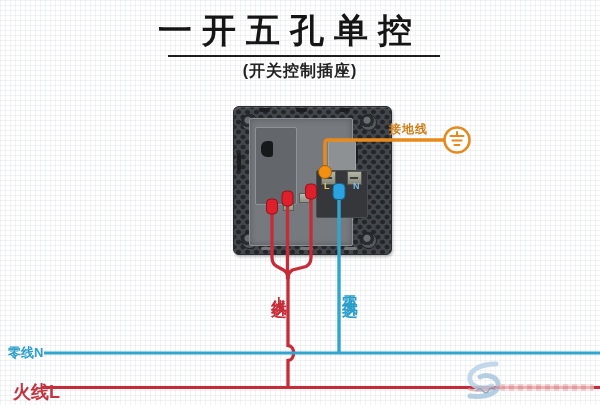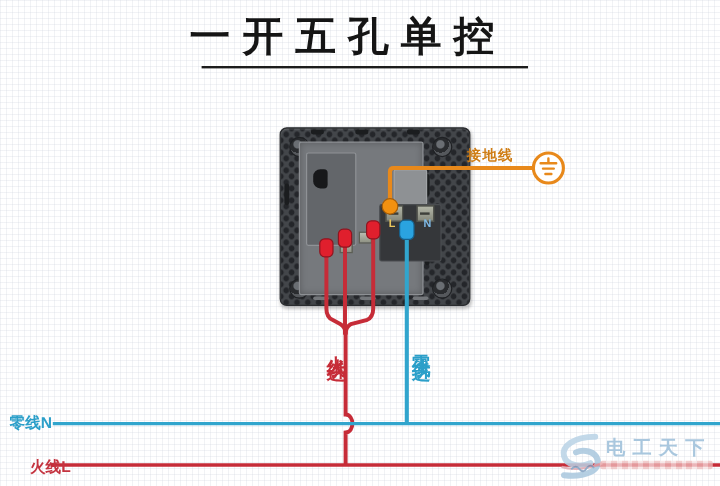--- a/index.html
+++ b/index.html
@@ -83,39 +83,40 @@
   
   .wlabel{position:absolute;font-weight:bold;white-space:nowrap;}
   .lbl-ground{left:389px;top:121px;font-size:12px;color:#cf7d15;letter-spacing:1px;}
   .lbl-vert{
     writing-mode:vertical-rl;text-orientation:upright;
     font-size:15.5px;letter-spacing:3px;
   }
   .lbl-live-in{left:268px;top:283px;color:#c62c38;}
   .lbl-neutral-in{left:339px;top:283px;color:#2b9fc9;}
   .lbl-nbus{left:8px;top:344px;font-size:13px;color:#2b9fc9;}
-  .lbl-lbus{left:25px;top:380px;font-size:13px;color:#c43440;}
+  .lbl-lbus{left:13px;top:380px;font-size:18px;color:#c43440;}
   
   .wm-brand{
     position:absolute;left:505px;top:363px;font-size:16px;font-weight:bold;
     color:#a9c7de;letter-spacing:6px;white-space:nowrap;
   }
   .wm-band{
     position:absolute;left:500px;top:384px;width:94px;height:7px;
     background:repeating-linear-gradient(90deg,#eebdbd 0 5px,#f7e3e3 5px 9px);
     opacity:0.75;border-radius:2px;
   }
 </style>
 </head>
 <body>
 
 <div class="canvas">
 
   <div class="title">一开五孔单控</div>
   <div class="title-underline"></div>
+  <div class="subtitle">(开关控制插座)</div>
 
   <div class="plate">
     <div class="screw" style="left:7px;top:7px;"></div>
     <div class="screw" style="left:126px;top:7px;"></div>
     <div class="screw" style="left:7px;top:125px;"></div>
     <div class="screw" style="left:126px;top:125px;"></div>
 
     <div class="slot-top" style="left:25px;"></div>
     <div class="slot-top" style="left:62px;"></div>
     <div class="slot-top" style="left:105px;"></div>
@@ -174,16 +175,15 @@
       <path d="M476,391 q4,-4 7,0 q3,4 6,-1 q3,-4 6,0" fill="none" stroke="#7f9fc0" stroke-width="1.6"></path>
     </g>
   </svg>
 
   <div class="wlabel lbl-ground">接地线</div>
   <div class="wlabel lbl-vert lbl-live-in">火线进</div>
   <div class="wlabel lbl-vert lbl-neutral-in">零线进</div>
   <div class="wlabel lbl-nbus">零线N</div>
   <div class="wlabel lbl-lbus">火线L</div>
 
-  <div class="wm-brand">电工天下</div>
   <div class="wm-band"></div>
 
 </div>
 
 </body></html>

